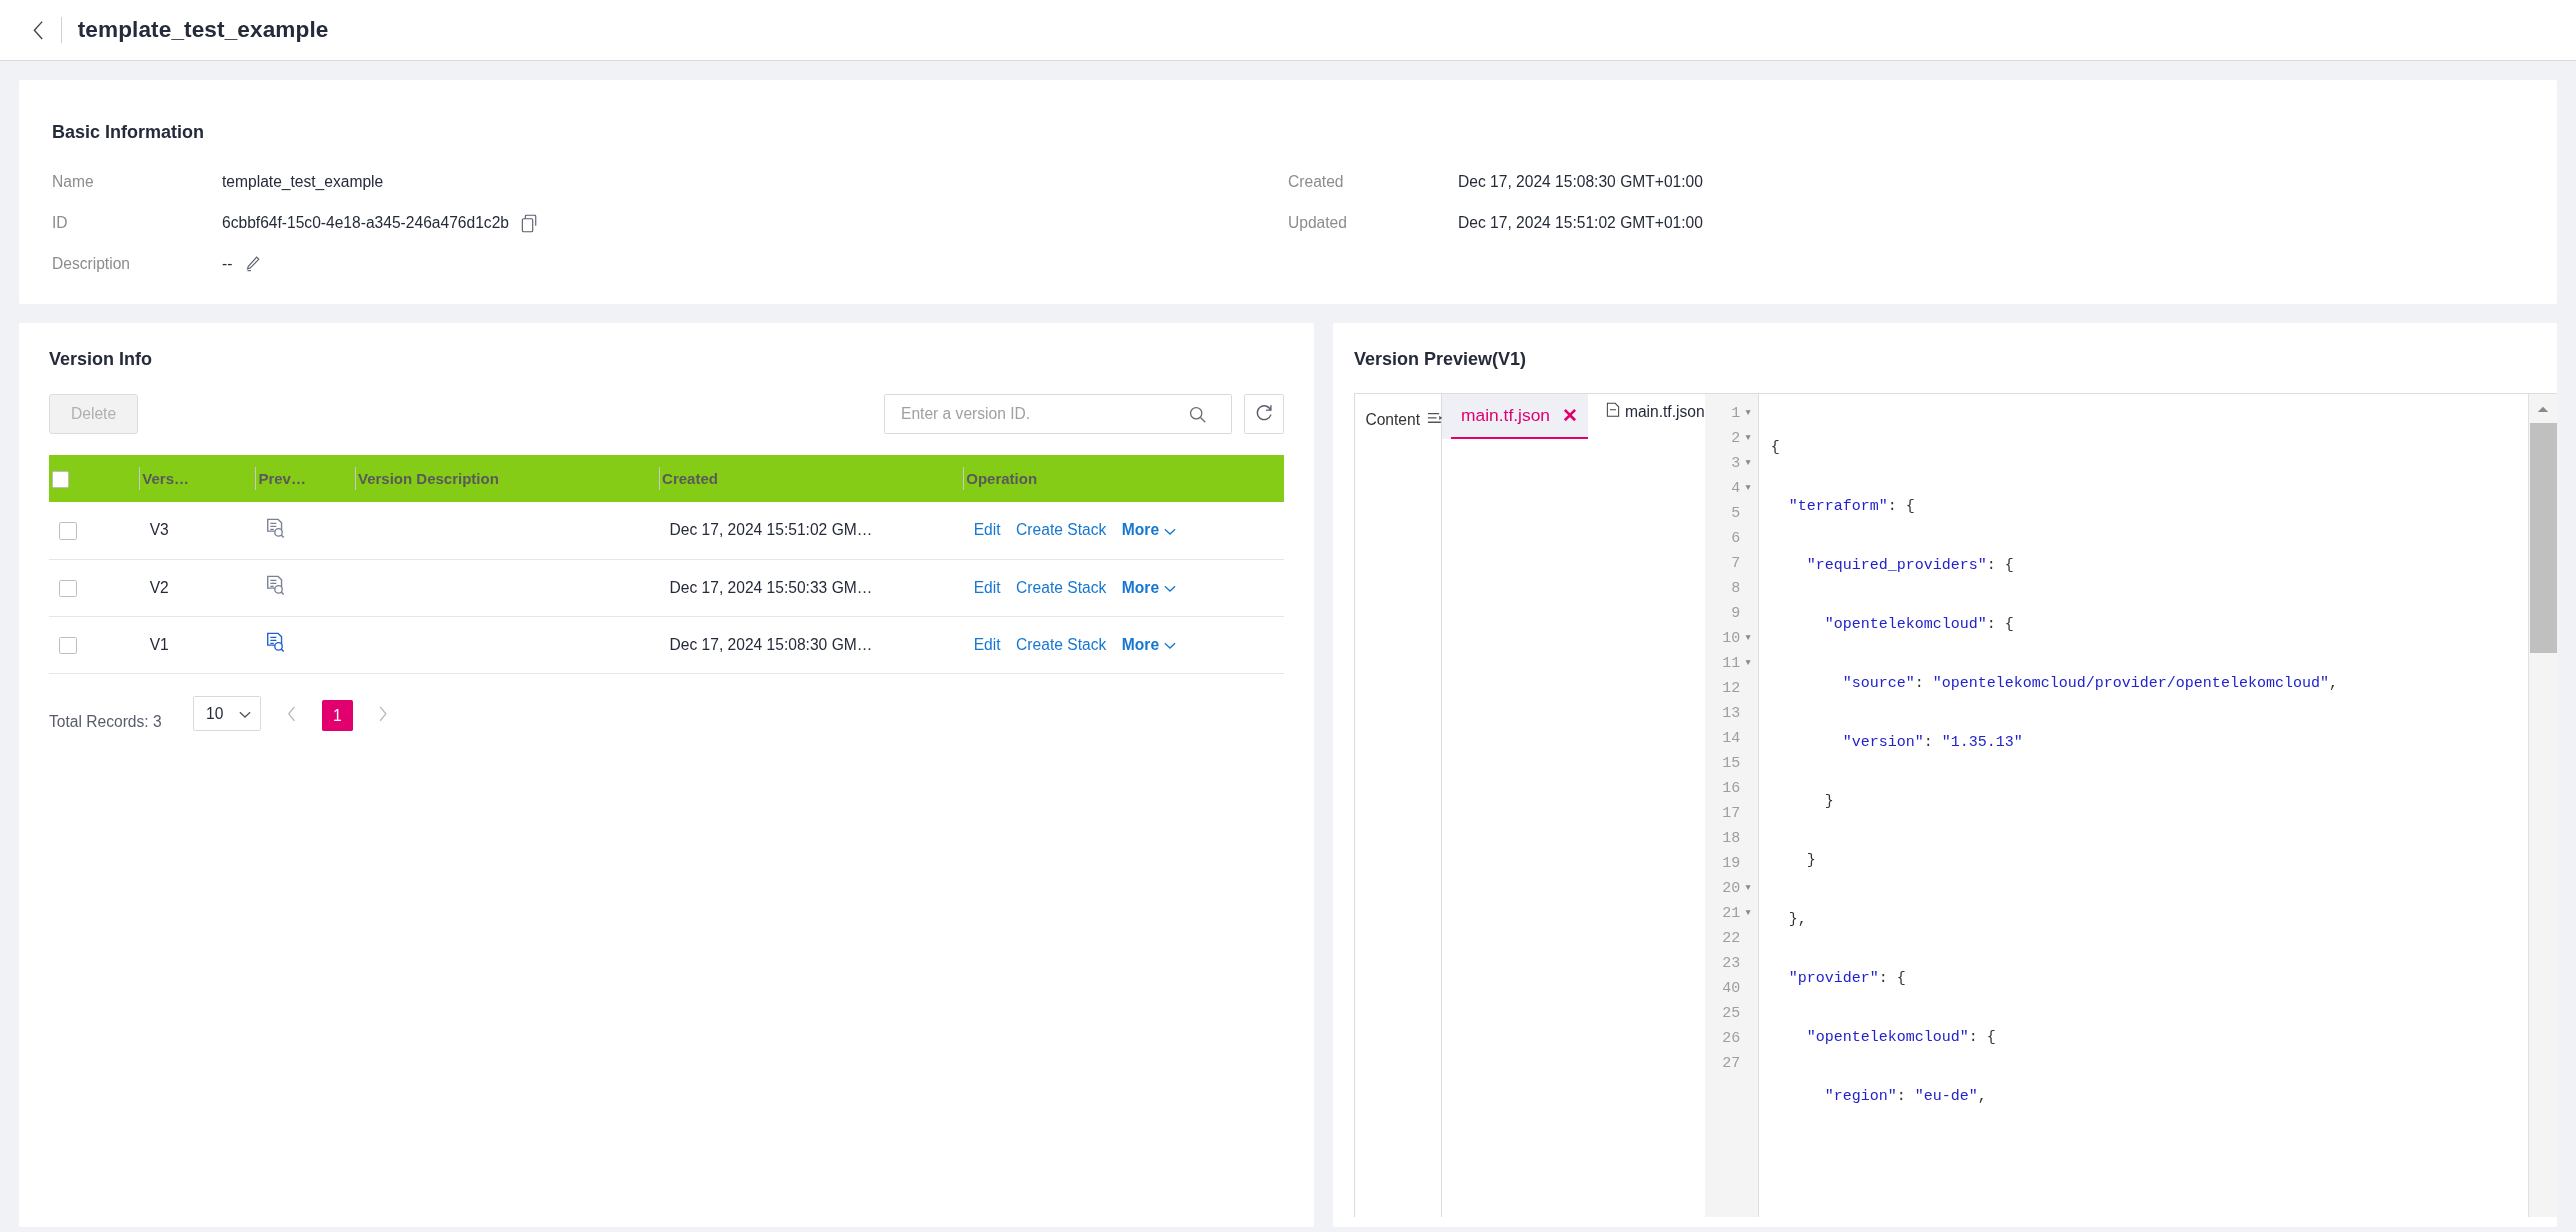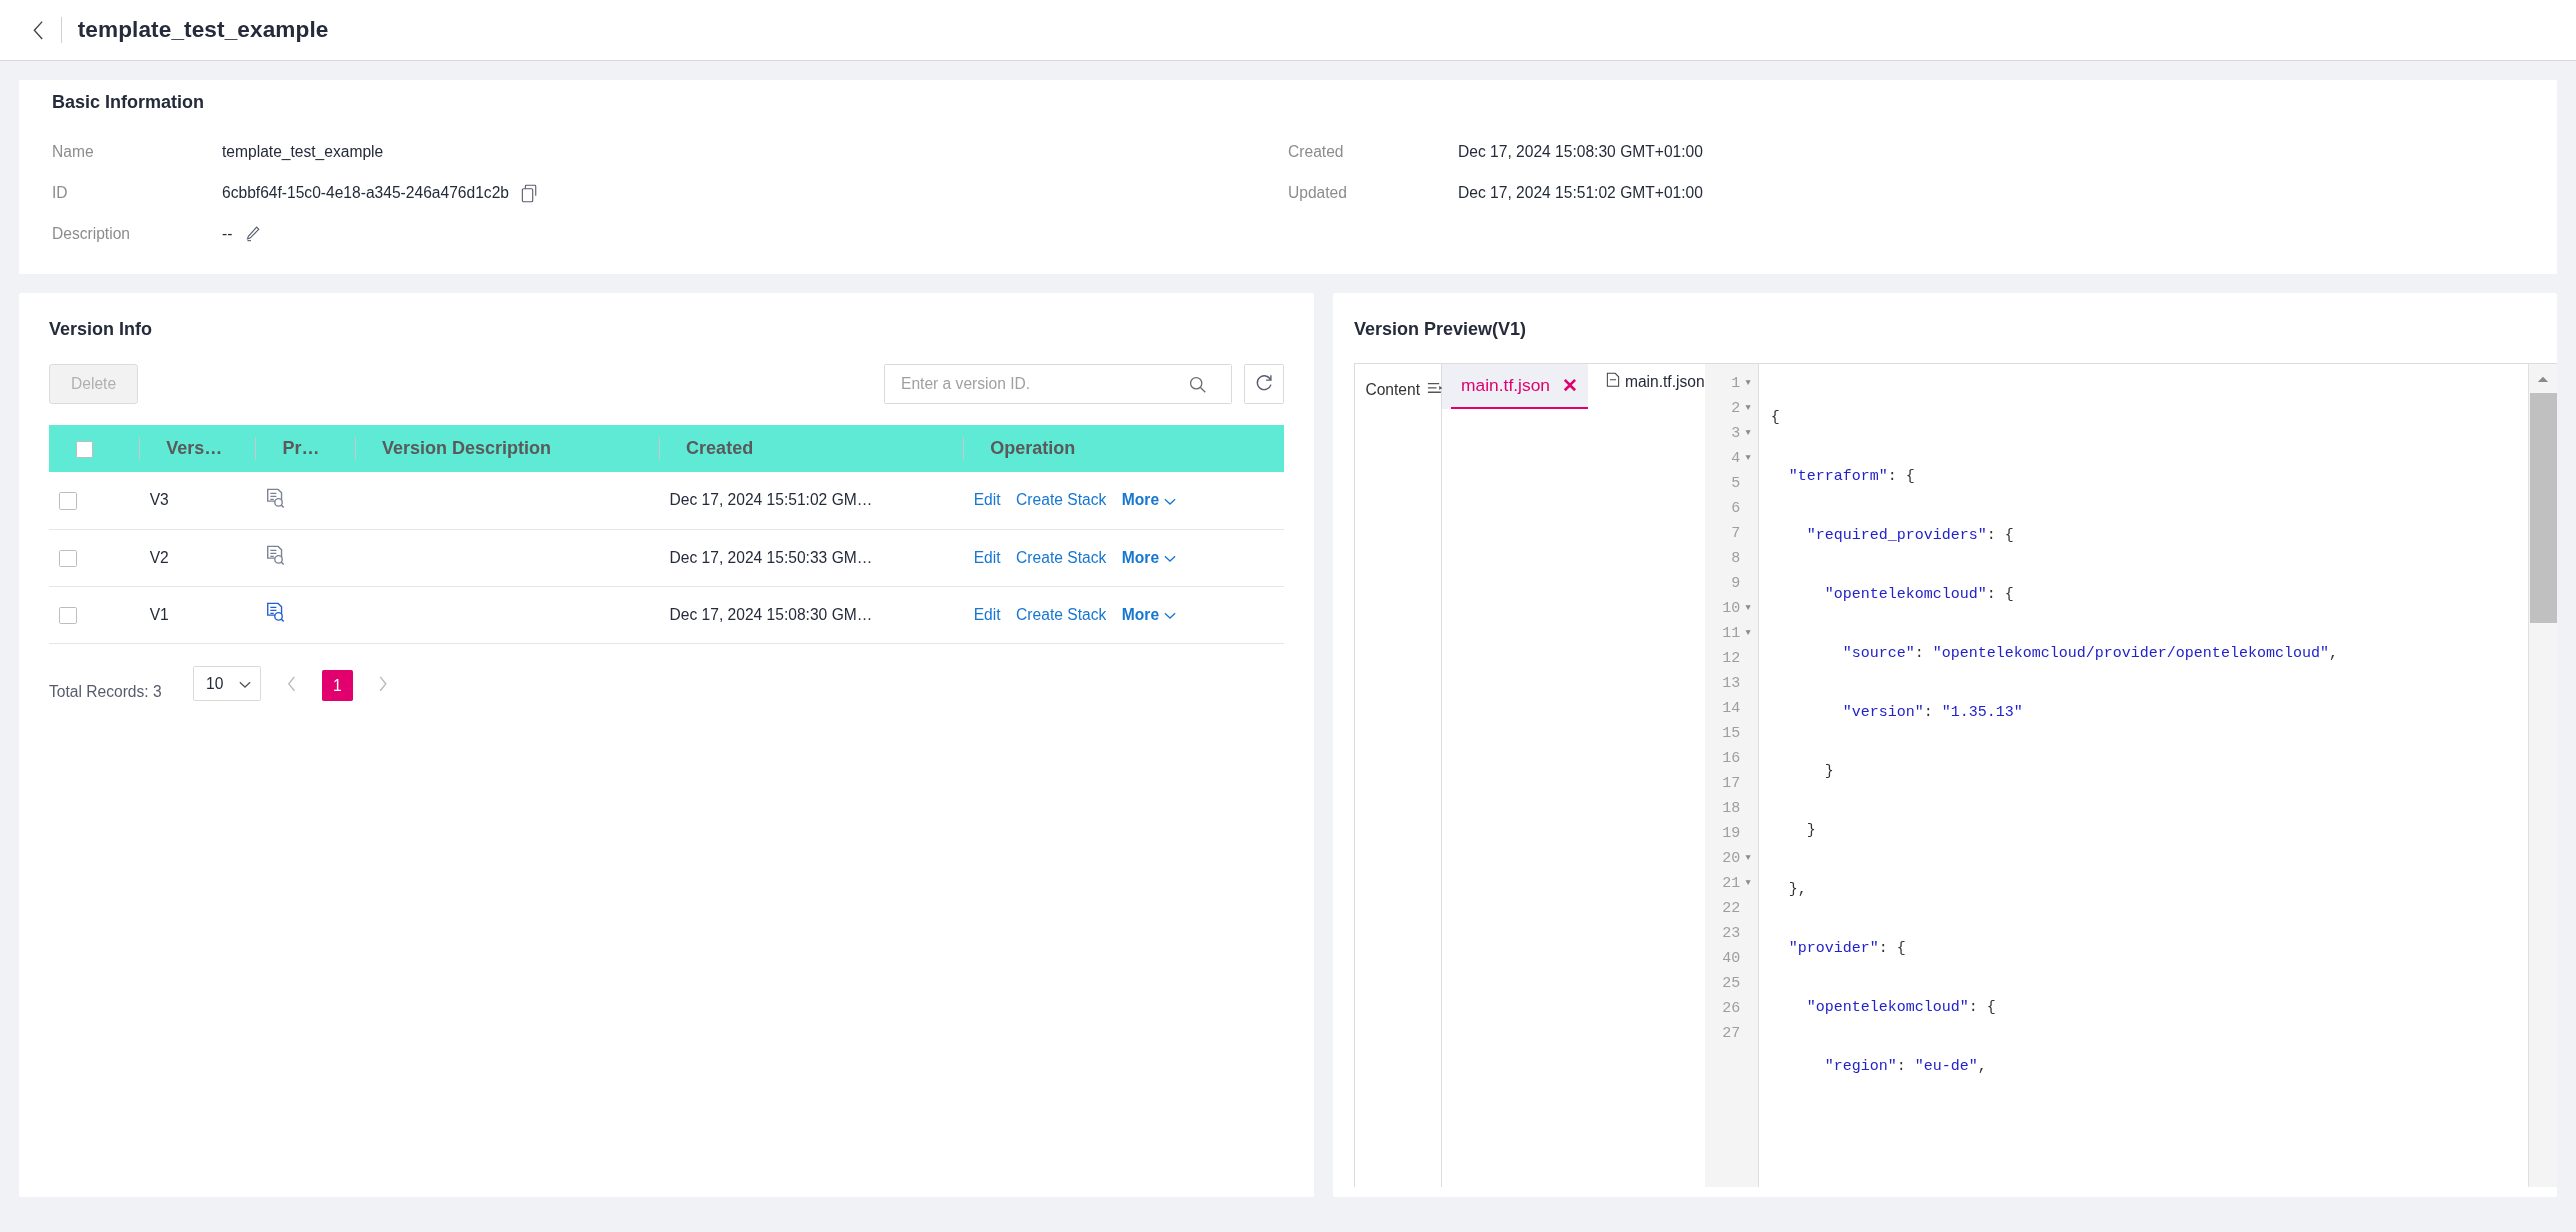--- a/index.html
+++ b/index.html
@@ -46,21 +46,21 @@
     height: calc(1233px - 61px);
   }
 
   .card {
     background: #ffffff;
     border-radius: 1.7px;
   }
 
   
   .basic-card {
-    padding: 12px 33px 31px 33px;
+    padding: 42px 33px 31px 33px;
     margin-bottom: 19px;
   }
   .card-title {
     font-size: 18px;
     font-weight: bold;
     color: #252b3a;
     margin-bottom: 30px;
   }
   .info-grid {
     display: grid;
@@ -161,27 +161,27 @@
     color: #575d6c;
   }
 
   
   table.vtable {
     width: 100%;
     border-collapse: collapse;
     table-layout: fixed;
   }
   table.vtable thead th {
-    background: #5eead4;
+    background: #84cc16;
     height: 47px;
-    font-size: 18px;
+    font-size: 15px;
     font-weight: bold;
     color: #5a5a5a;
     text-align: left;
-    padding: 0 27px;
+    padding: 0 3px;
     position: relative;
     white-space: nowrap;
     overflow: hidden;
     text-overflow: ellipsis;
   }
   table.vtable thead th + th::before {
     content: "";
     position: absolute;
     left: 0; top: 12px; bottom: 12px;
     width: 0.9px;

